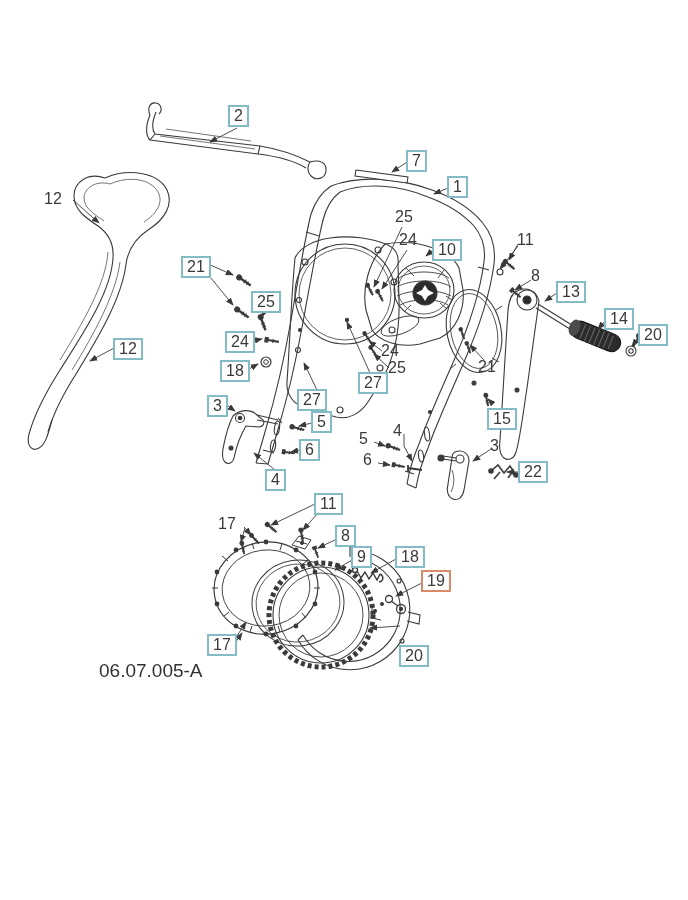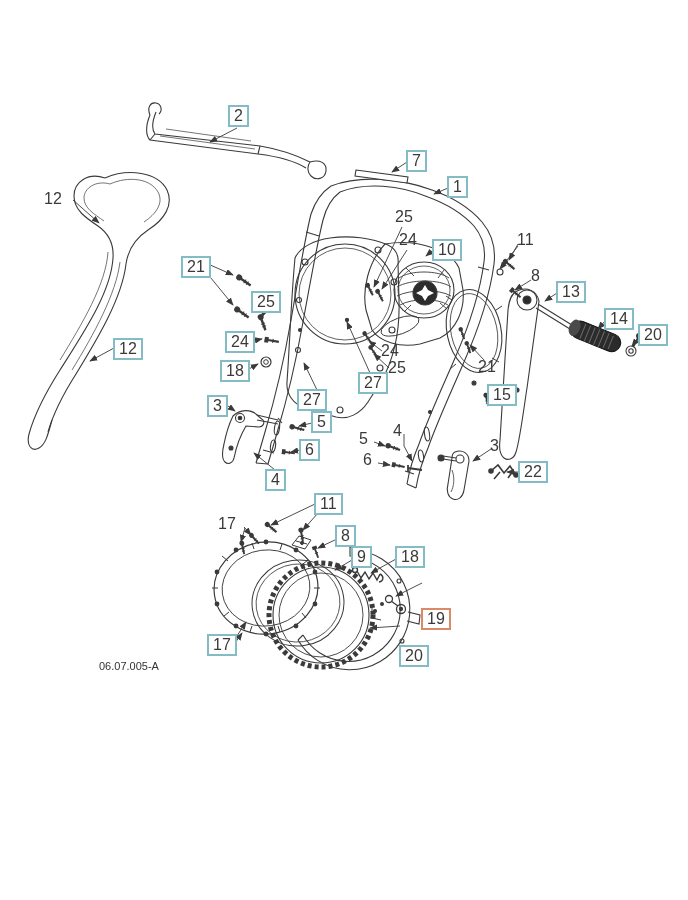--- a/index.html
+++ b/index.html
@@ -9,23 +9,23 @@
   }
   .stage svg{position:absolute;left:0;top:0;}
   .co{
     position:absolute;font-size:16px;color:#3a3a3a;line-height:18px;
     white-space:nowrap;z-index:5;
   }
   .co.boxed{
     border:2px solid #84bcc5;background:#fff;padding:0 4px;
     text-align:center;box-sizing:border-box;height:22px;min-width:20px;
   }
-  .co.highlight{border-color:#d98a68;margin-top:38px;}
+  .co.highlight{border-color:#d98a68;}
   .footer-code{
-    position:absolute;left:99px;top:660px;font-size:11px;color:#333;z-index:5;
+    position:absolute;left:99px;top:660px;font-size:19px;color:#333;z-index:5;
   }
 </style>
 </head>
 <body>
 
 <div class="stage">
 
 <svg width="688" height="900" viewBox="0 0 688 900">
   <defs>
     <marker id="arw" orient="auto" markerWidth="9" markerHeight="7" refX="8" refY="3.5">
@@ -329,21 +329,21 @@
 <div class="co" style="left:381px;top:342px">24</div>
 <div class="co" style="left:388px;top:359px">25</div>
 <div class="co" style="left:478px;top:358px">21</div>
 <div class="co boxed" style="left:207px;top:395px">3</div>
 <div class="co boxed" style="left:311px;top:411px">5</div>
 <div class="co boxed" style="left:299px;top:439px">6</div>
 <div class="co boxed" style="left:265px;top:469px">4</div>
 <div class="co" style="left:359px;top:430px">5</div>
 <div class="co" style="left:393px;top:422px">4</div>
 <div class="co" style="left:363px;top:451px">6</div>
-<div class="co boxed" style="left:487px;top:384px">15</div>
+<div class="co boxed" style="left:487px;top:408px">15</div>
 <div class="co" style="left:490px;top:437px">3</div>
 <div class="co boxed" style="left:518px;top:461px">22</div>
 <div class="co boxed" style="left:314px;top:493px">11</div>
 <div class="co" style="left:218px;top:515px">17</div>
 <div class="co boxed" style="left:335px;top:525px">8</div>
 <div class="co boxed" style="left:351px;top:546px">9</div>
 <div class="co boxed" style="left:395px;top:546px">18</div>
 <div class="co boxed highlight" style="left:421px;top:570px">19</div>
 <div class="co boxed" style="left:399px;top:645px">20</div>
 <div class="co boxed" style="left:207px;top:634px">17</div>

